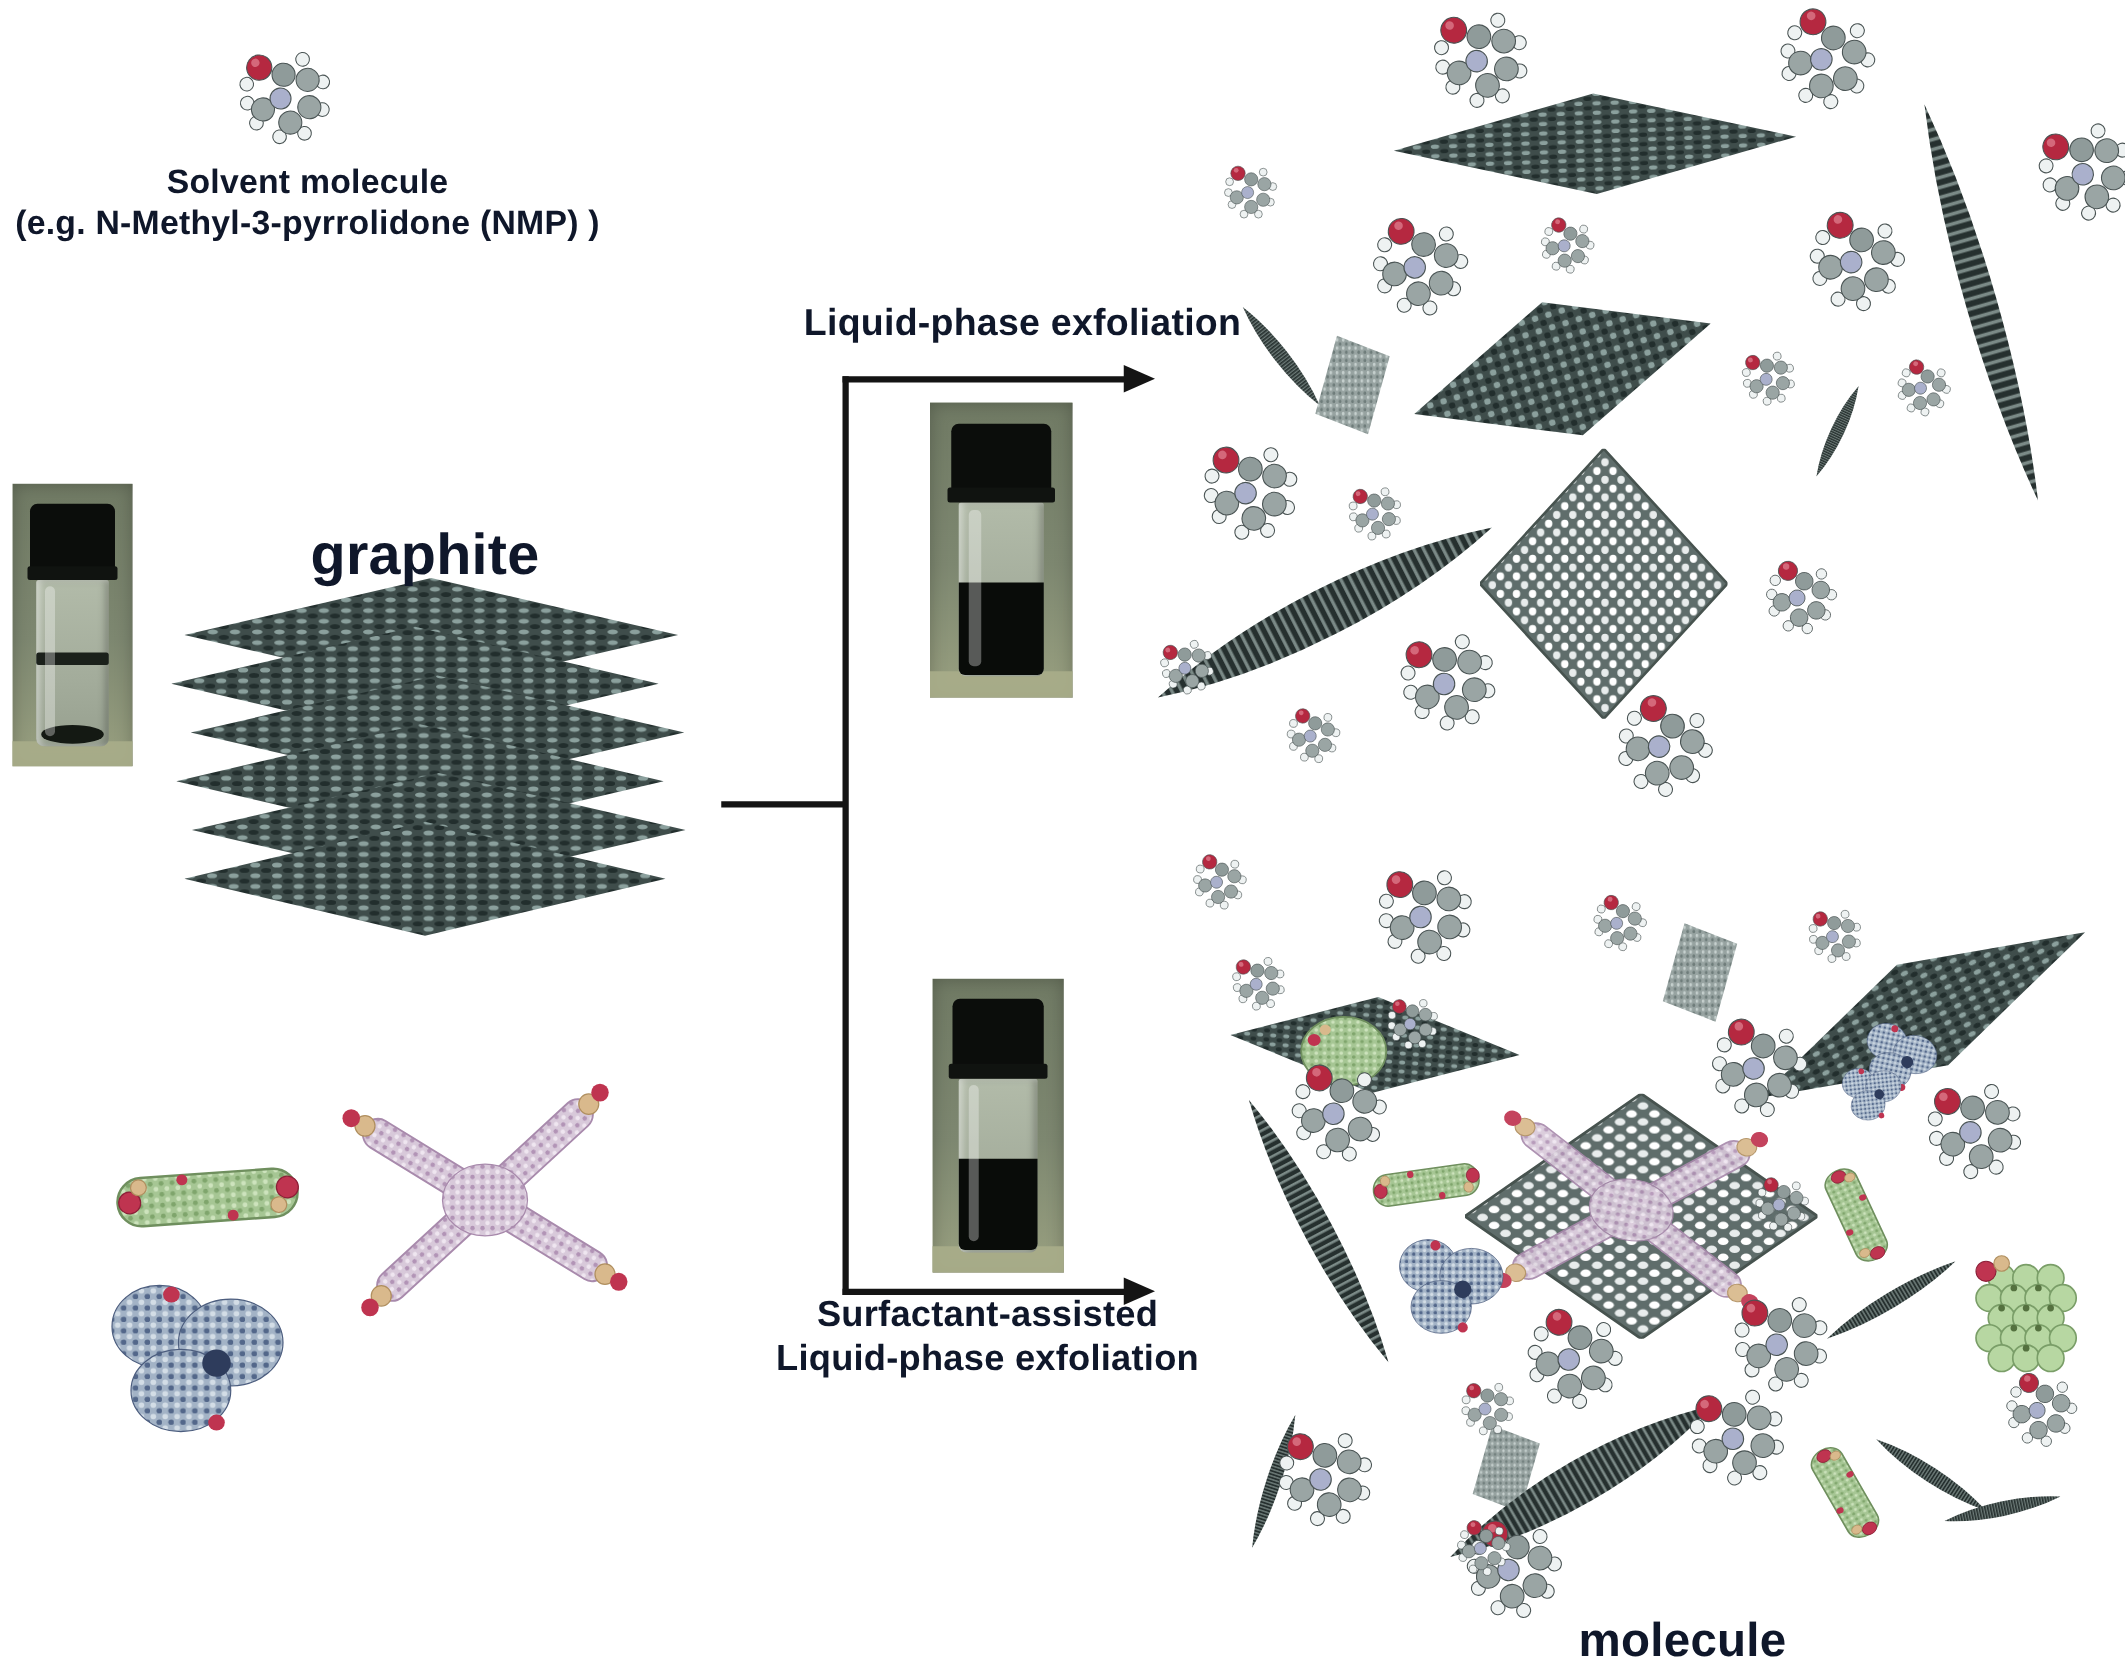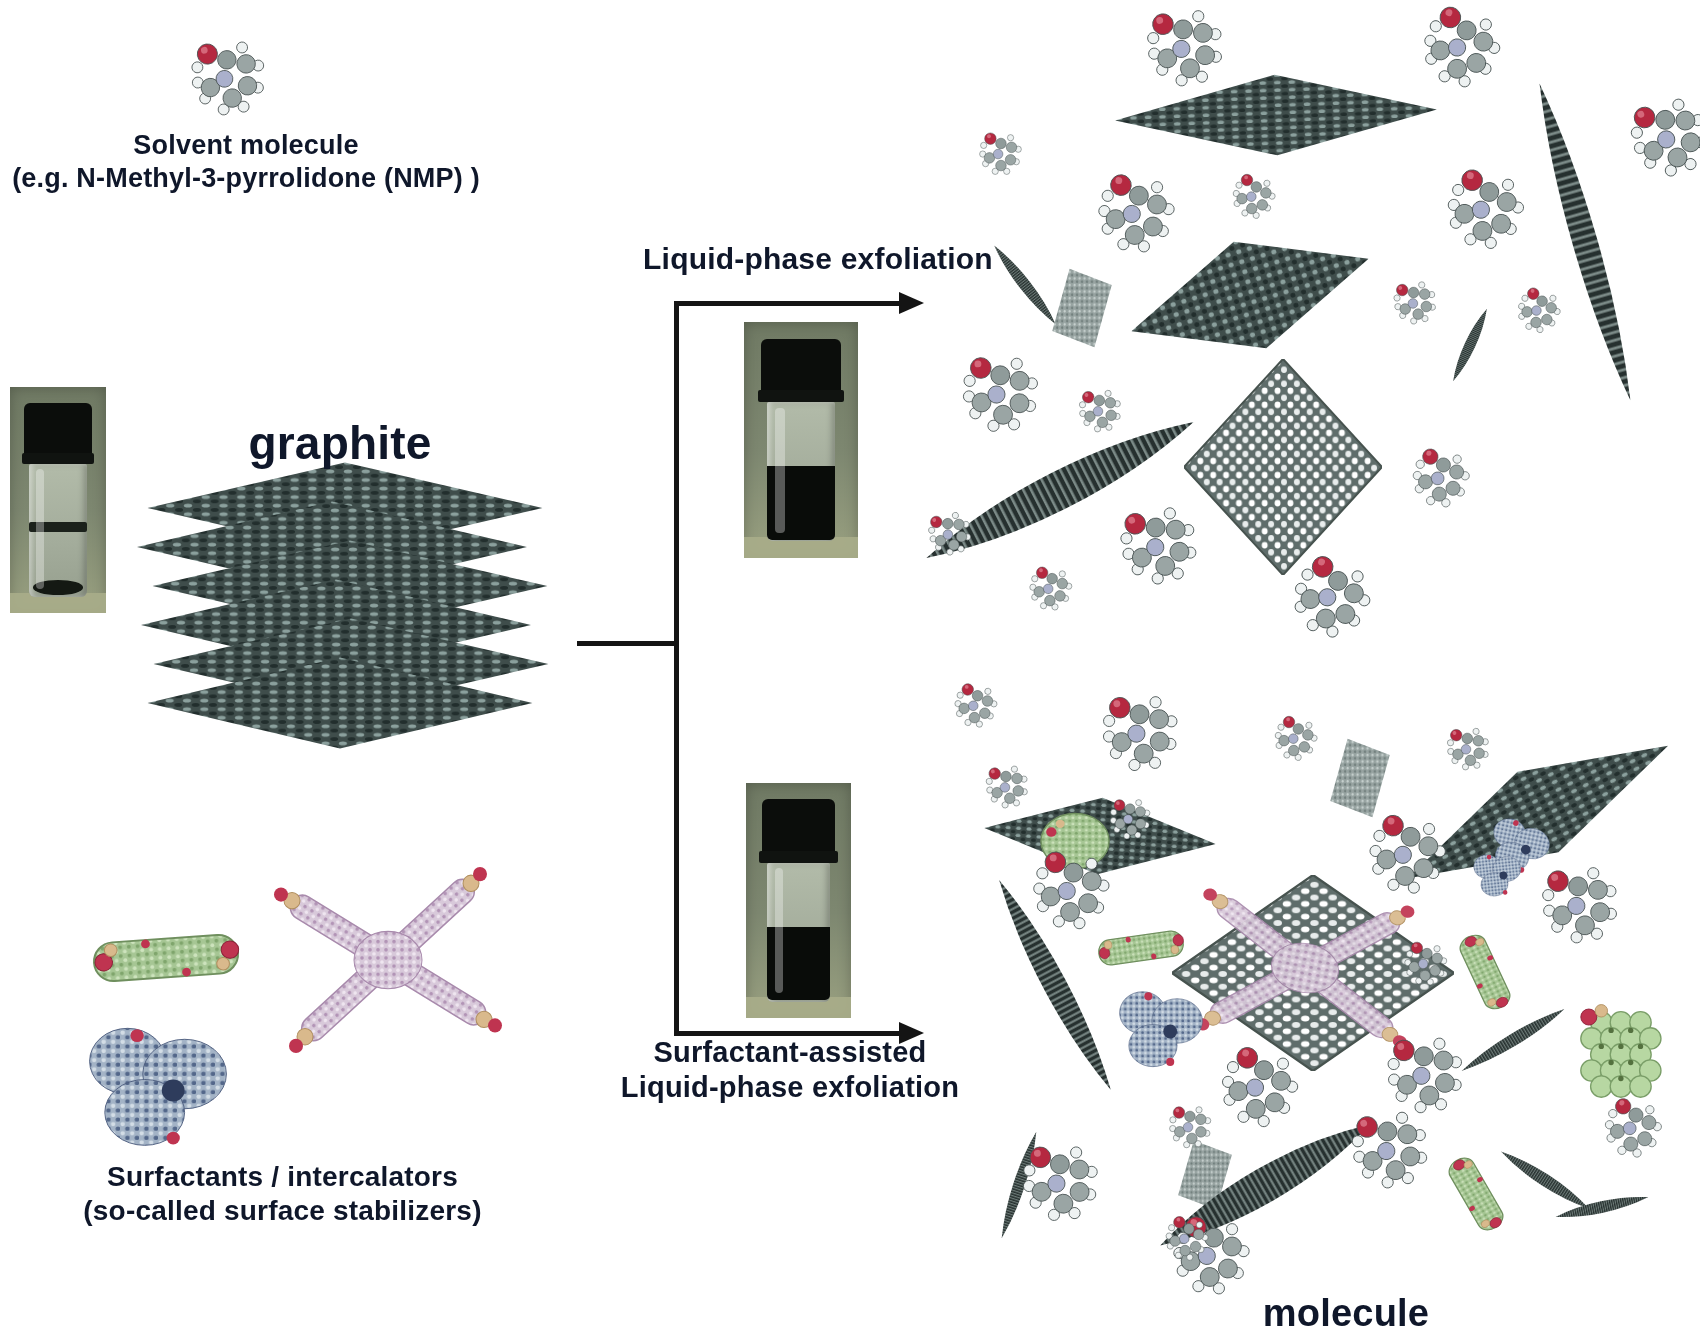--- a/index.html
+++ b/index.html
@@ -454,20 +454,16 @@
 
   <div class="label label-graphite">graphite</div>
 
   <div class="label label-route-top">Liquid-phase exfoliation</div>
 
   <div class="label label-route-bottom">
     <div>Surfactant-assisted</div>
     <div>Liquid-phase exfoliation</div>
   </div>
 
-  <div class="label label-surfactants">
-    <div>Surfactants / intercalators</div>
-    <div>(so-called surface stabilizers)</div>
-  </div>
 
   <div class="label label-graphene">molecule</div>
 
 </div>
 
 </body></html>

